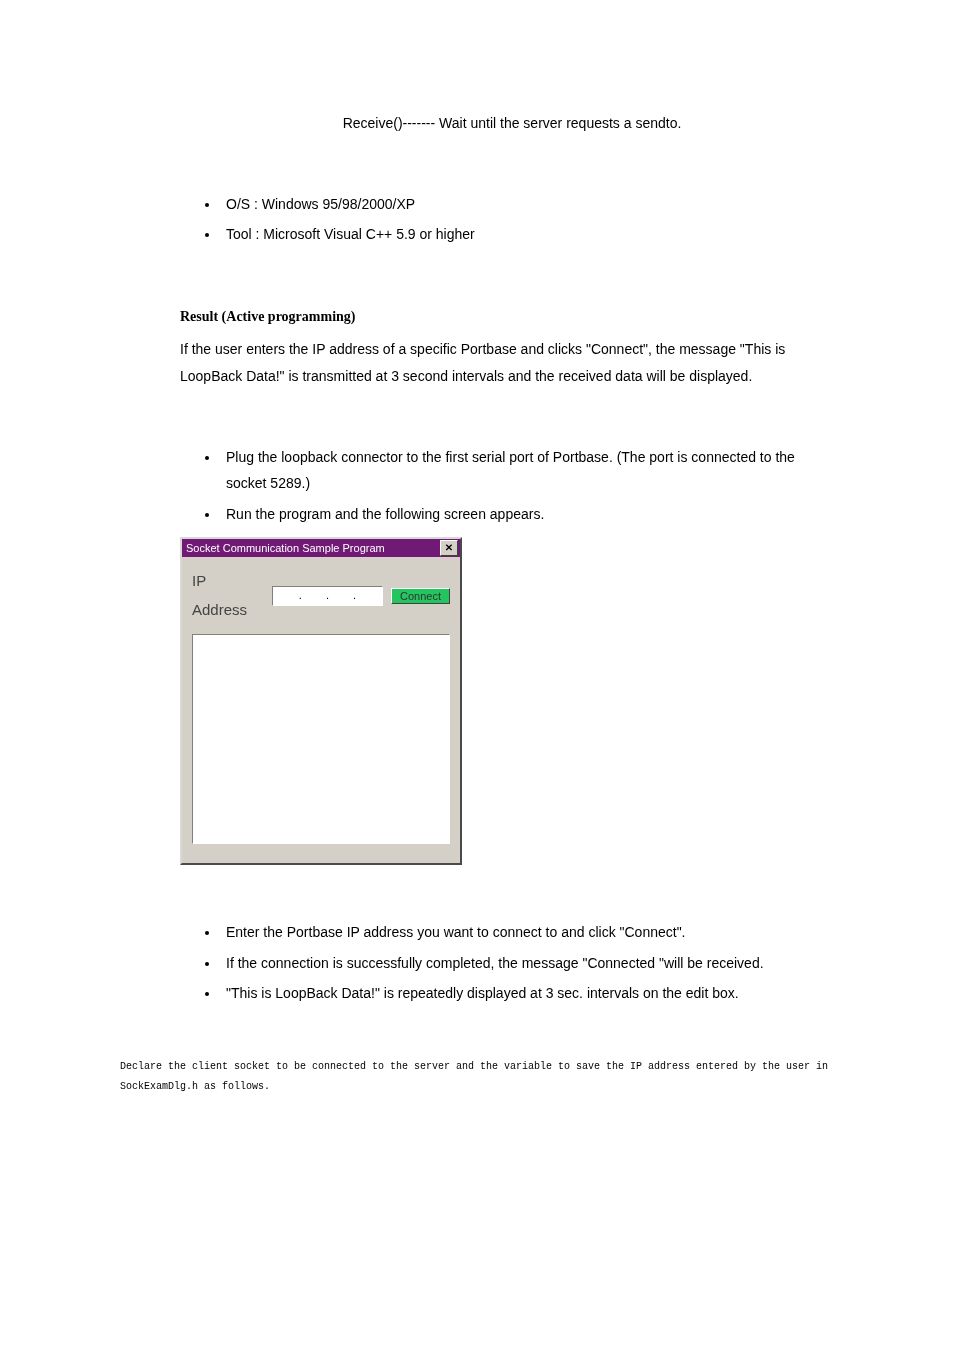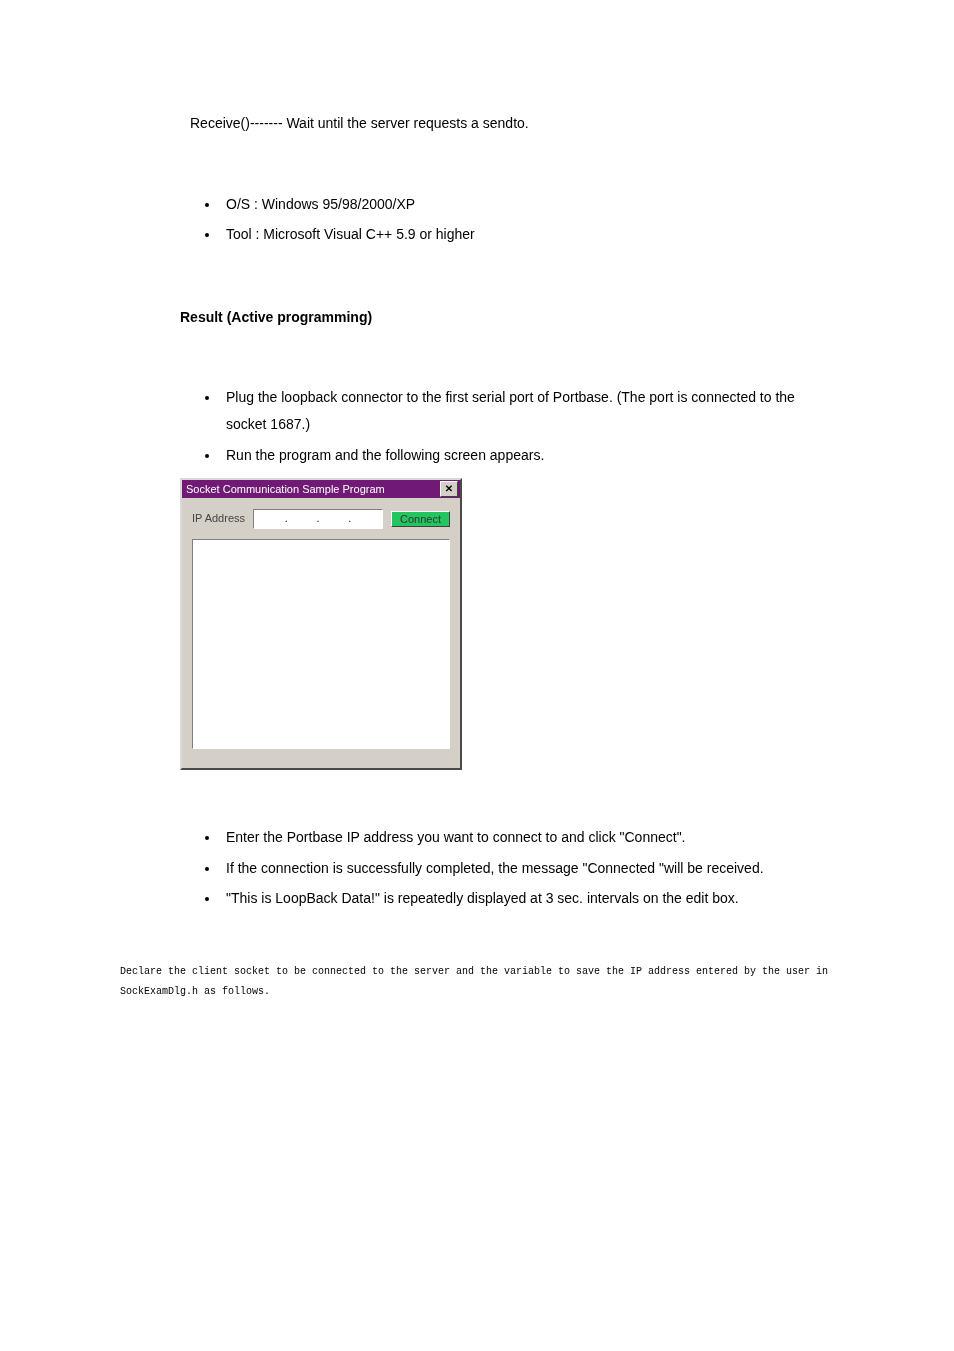--- a/index.html
+++ b/index.html
@@ -10,38 +10,40 @@
     font-size: 14px;
     color: #000;
     width: 954px;
   }
   .page {
     padding: 110px 120px 60px 120px;
     line-height: 1.9;
   }
   .indent-1 {
     padding-left: 70px;
+    text-align: center;
   }
   .bullet-list {
     list-style: disc;
     margin: 0;
     padding-left: 100px;
   }
   .bullet-list li {
     padding-left: 6px;
     margin: 4px 0;
   }
   .section-block {
     margin-top: 54px;
   }
   .result-heading {
     font-weight: bold;
     margin-top: 56px;
     margin-bottom: 6px;
     padding-left: 60px;
+    font-family: Liberation Serif, serif;
   }
   .para {
     padding-left: 60px;
   }
   .dialog-wrap {
     margin-top: 10px;
     padding-left: 60px;
   }
   .dialog {
     width: 278px;
@@ -87,21 +89,21 @@
     padding: 10px 10px 12px 10px;
   }
   .ip-row {
     display: flex;
     align-items: center;
     gap: 8px;
     margin-bottom: 10px;
   }
   .ip-label {
     color: #444;
-    font-size: 11px;
+    font-size: 15px;
   }
   .ip-input {
     flex: 1;
     display: flex;
     align-items: center;
     background: #fff;
     border-top: 1px solid #808080;
     border-left: 1px solid #808080;
     border-right: 1px solid #fff;
     border-bottom: 1px solid #fff;
@@ -166,24 +168,25 @@
   <div class="indent-1">Receive()------- Wait until the server requests a sendto.</div>
 
   <div class="section-block">
     <ul class="bullet-list">
       <li>O/S : Windows 95/98/2000/XP</li>
       <li>Tool : Microsoft Visual C++ 5.9 or higher</li>
     </ul>
   </div>
 
   <div class="result-heading">Result (Active programming)</div>
+  <div class="para">If the user enters the IP address of a specific Portbase and clicks "Connect", the message "This is LoopBack Data!" is transmitted at 3 second intervals and the received data will be displayed.</div>
 
   <div class="section-block">
     <ul class="bullet-list">
-      <li>Plug the loopback connector to the first serial port of Portbase. (The port is connected to the socket 1687.)</li>
+      <li>Plug the loopback connector to the first serial port of Portbase. (The port is connected to the socket 5289.)</li>
       <li>Run the program and the following screen appears.</li>
     </ul>
   </div>
 
   <div class="dialog-wrap">
     <div class="dialog">
       <div class="titlebar">
         <span class="titlebar-text">Socket Communication Sample Program</span>
         <span class="close-btn">
           <span>✕</span>

